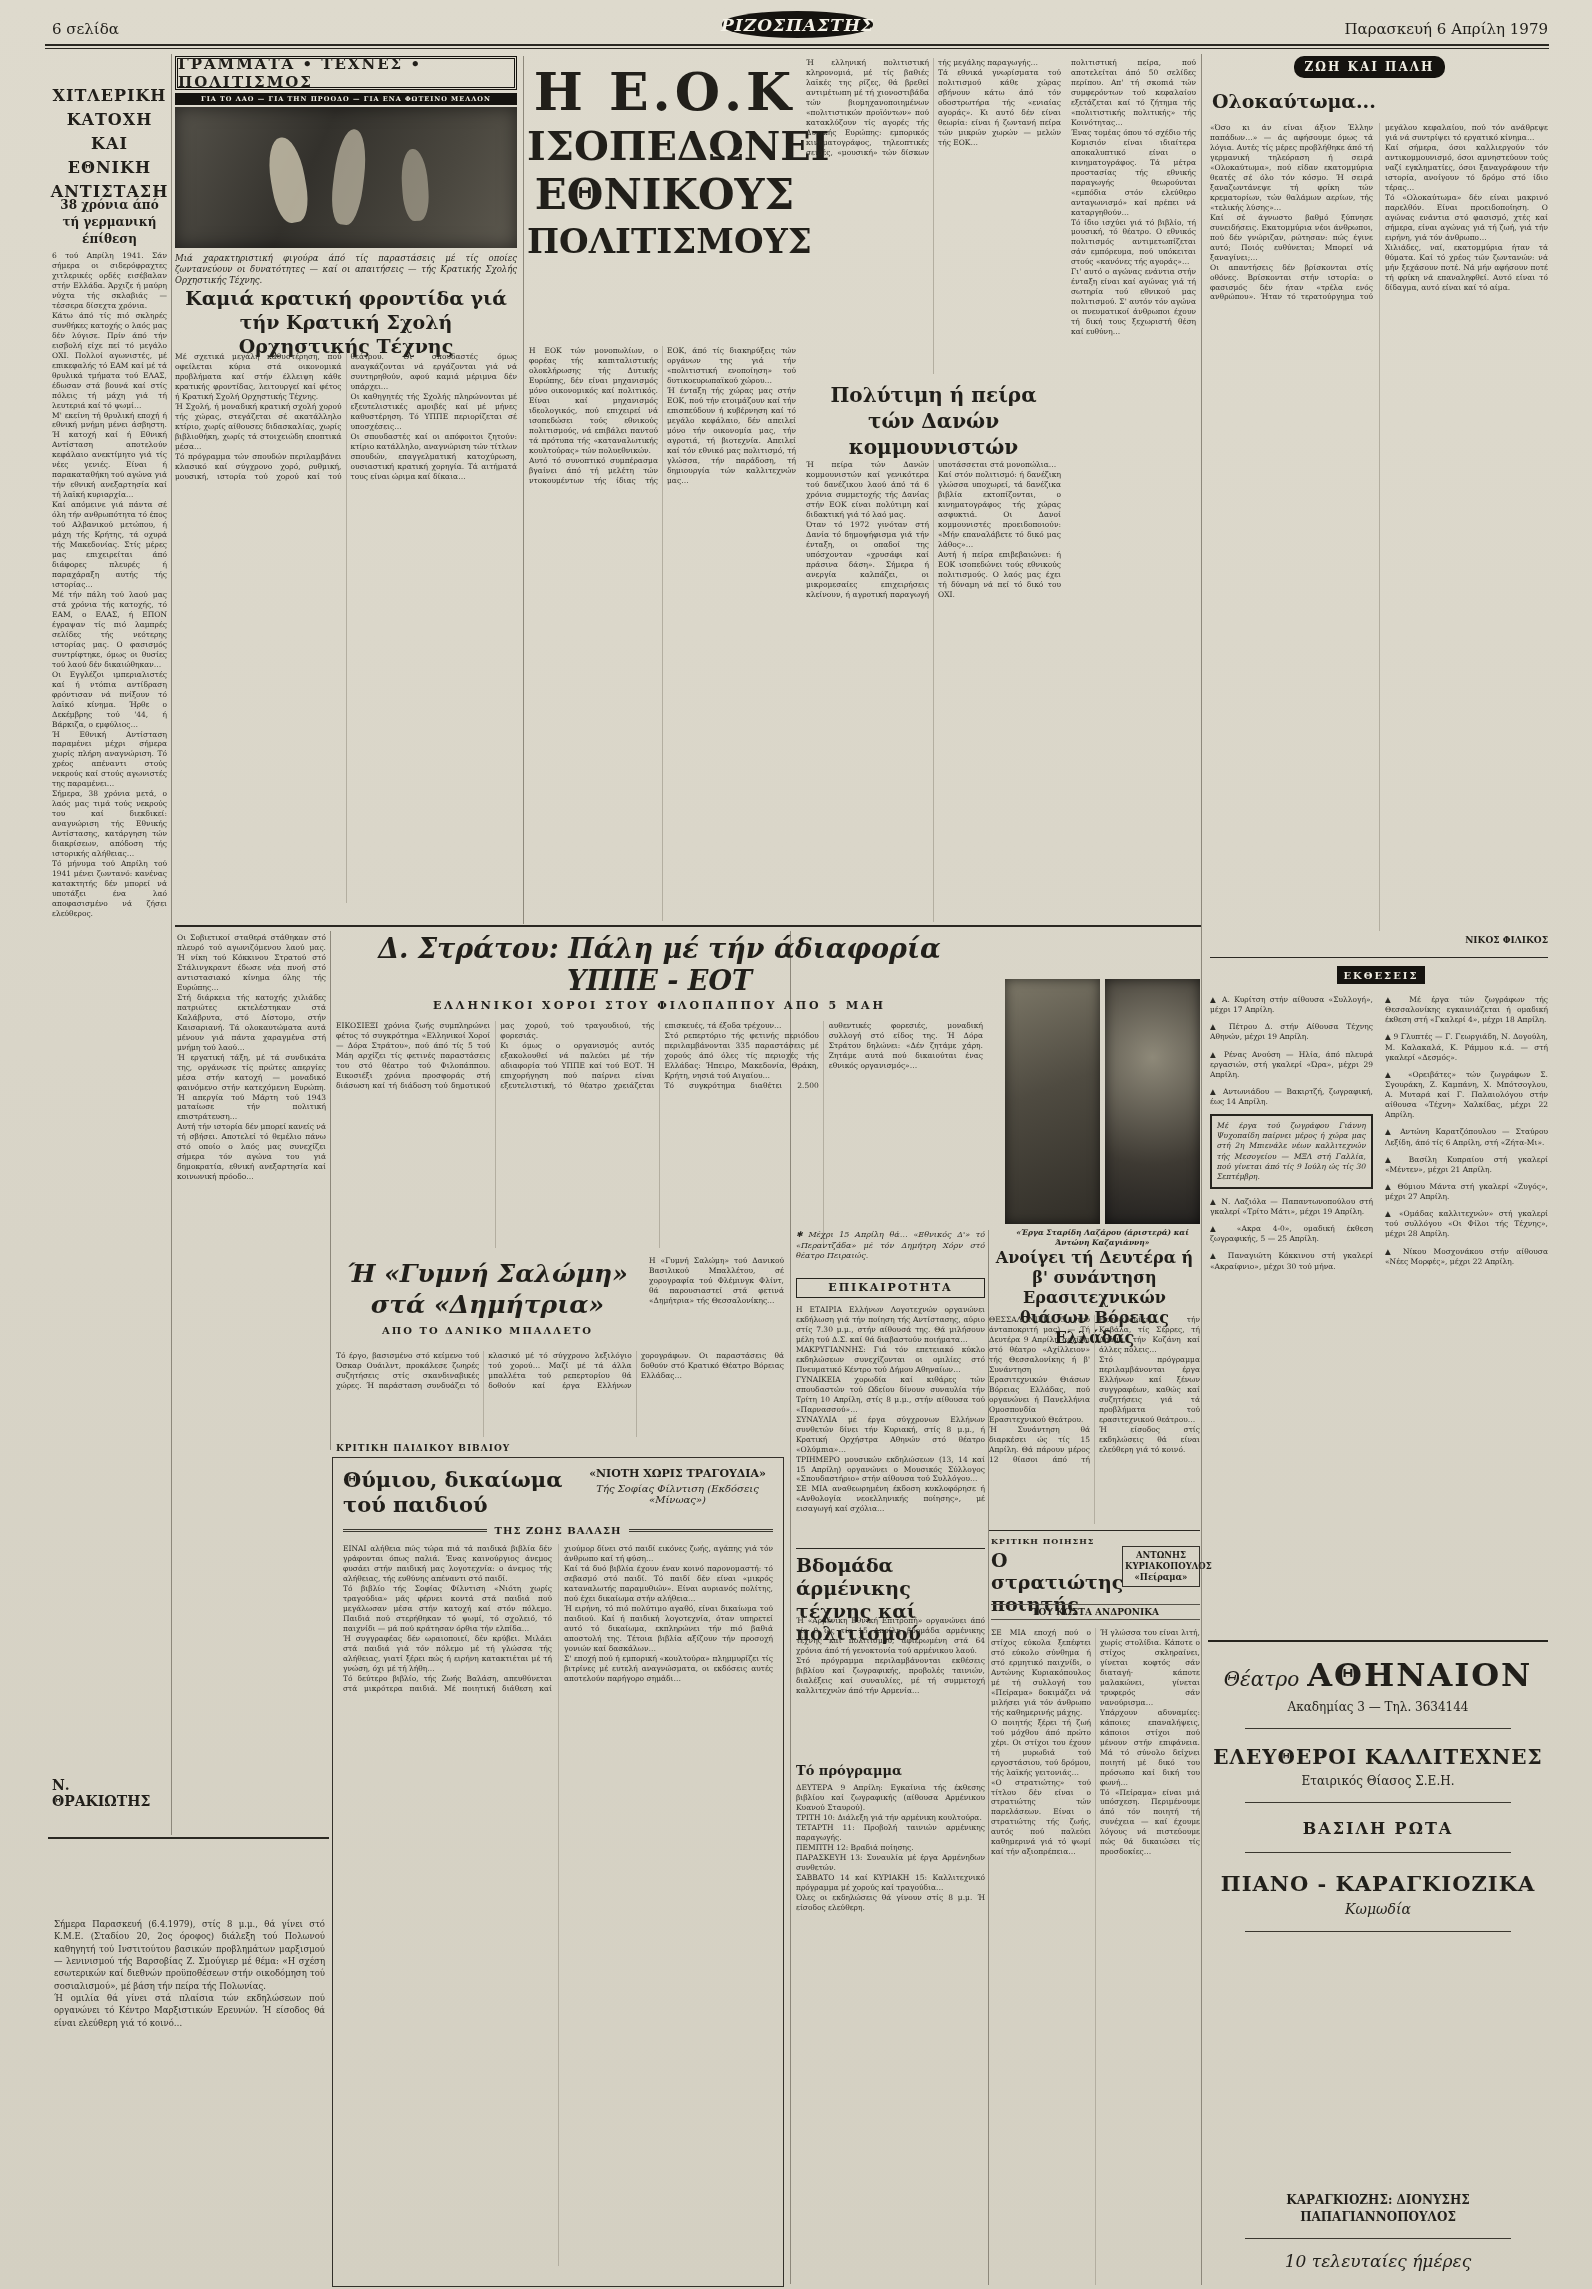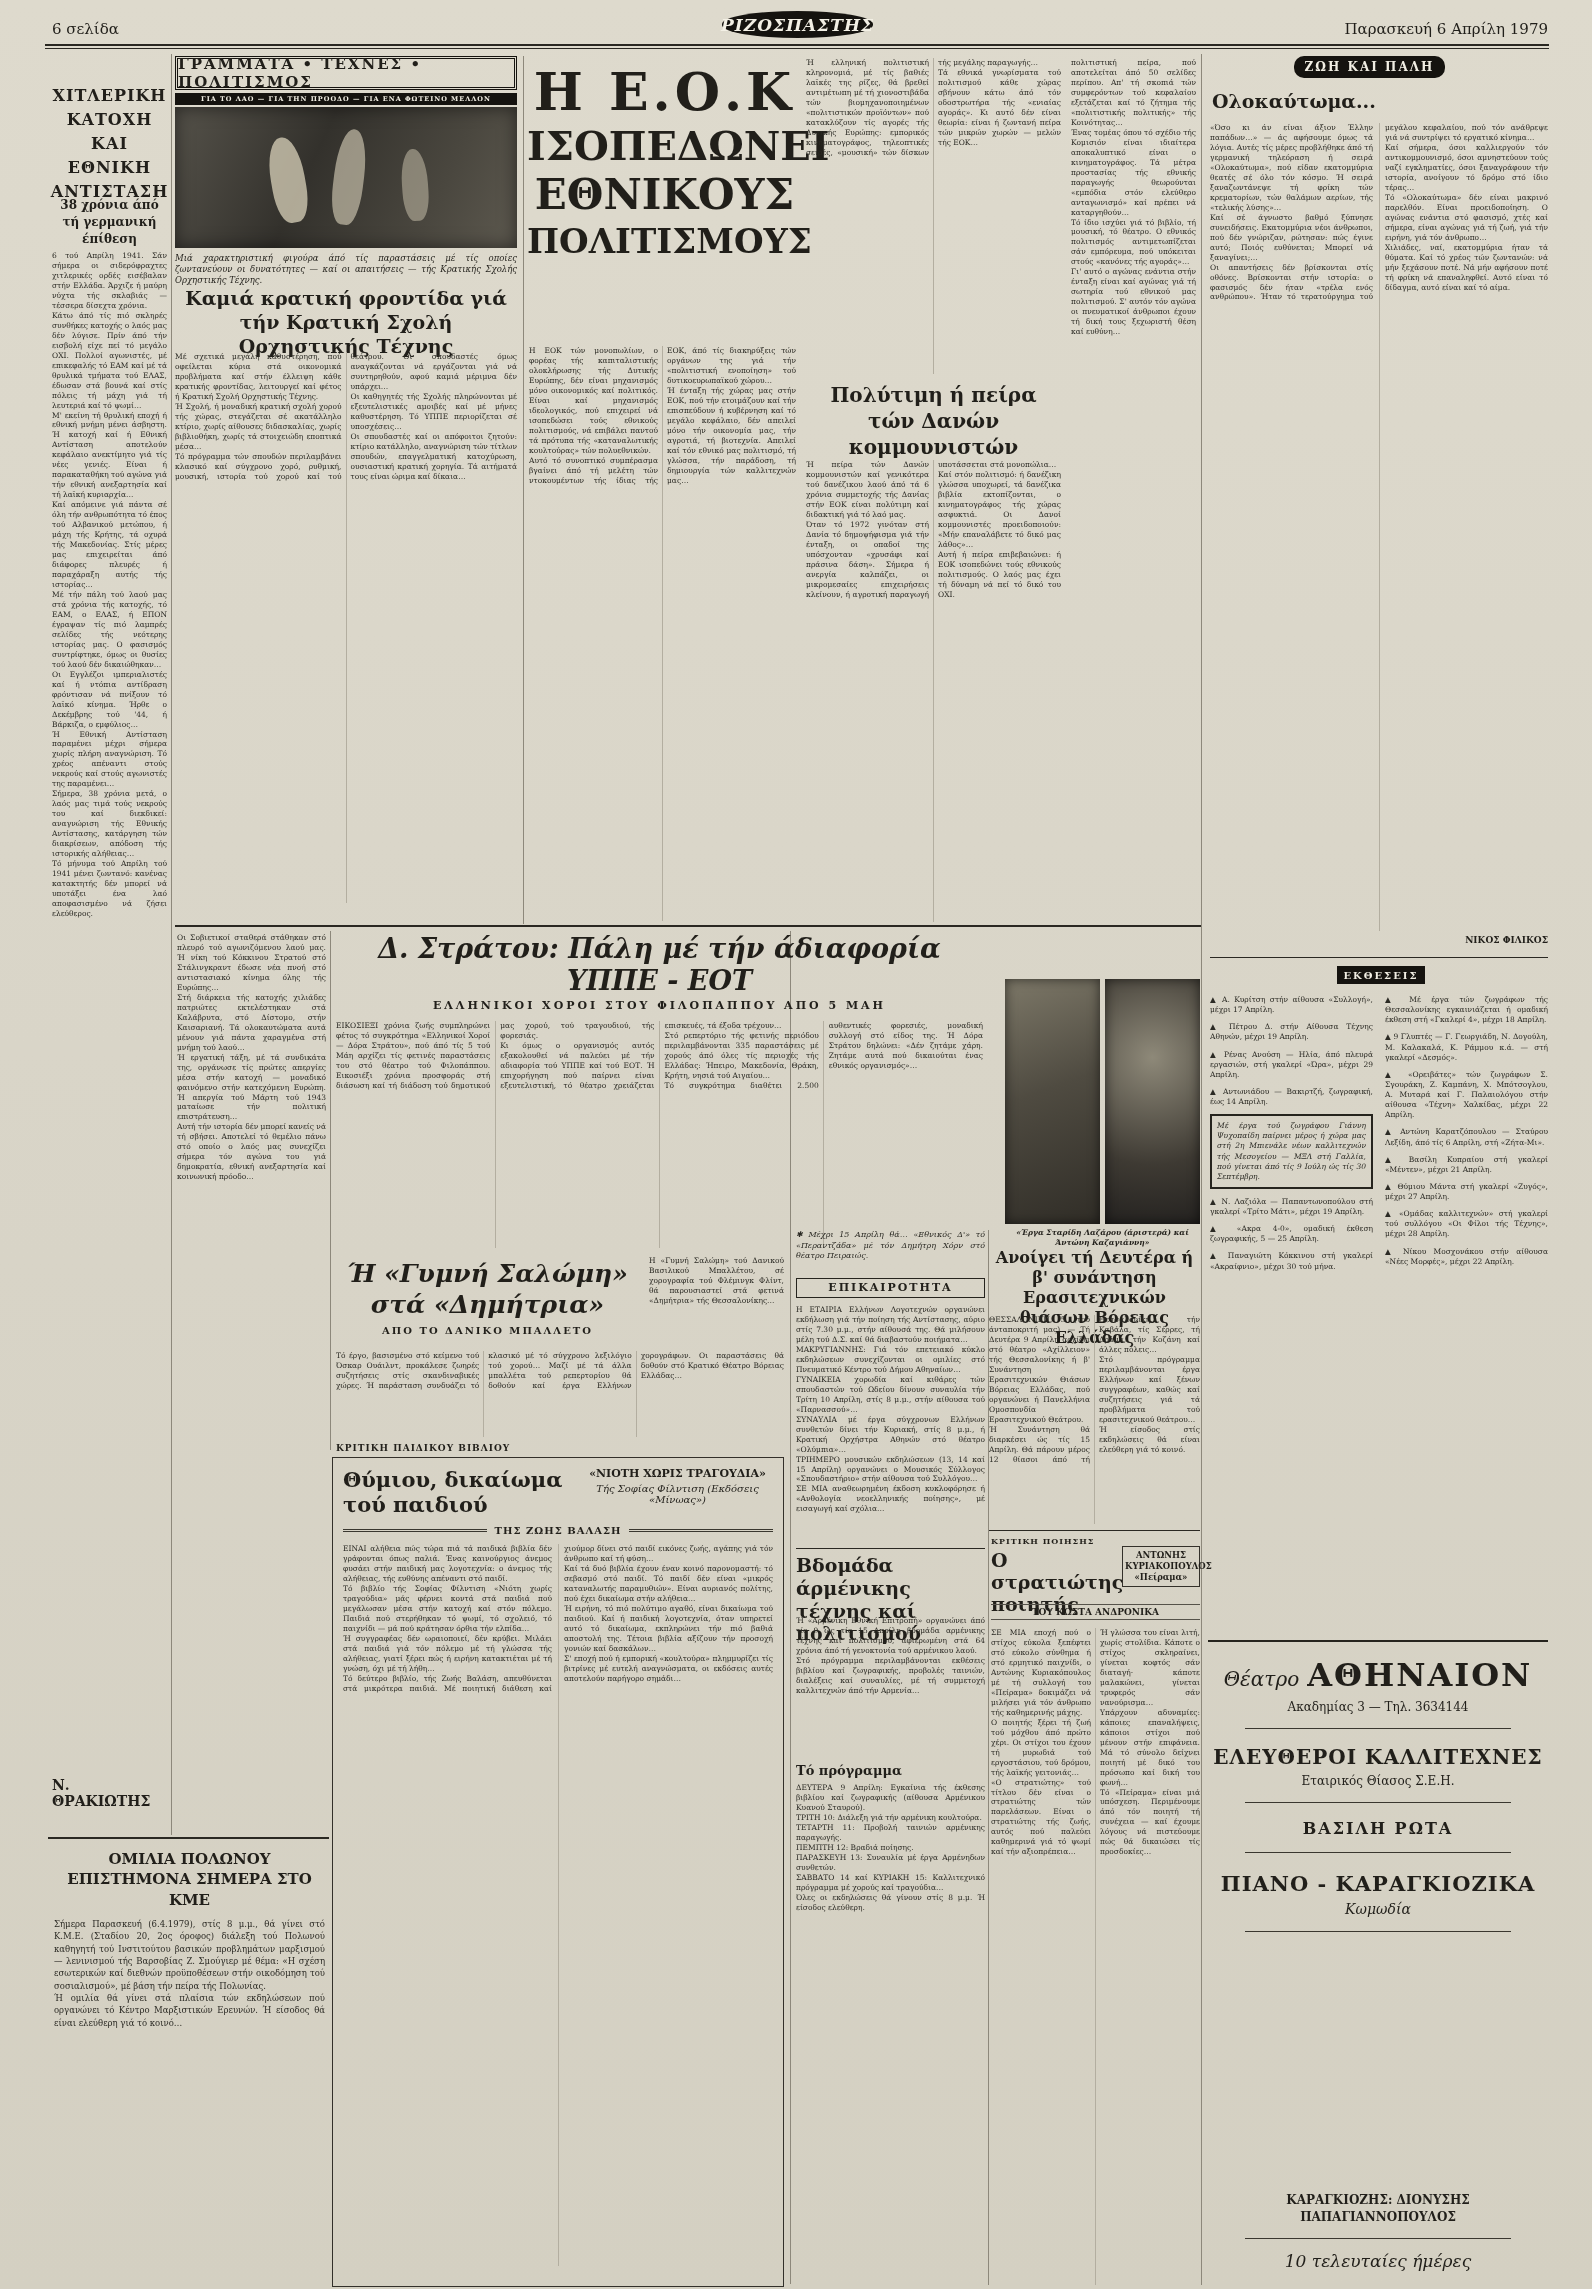--- a/index.html
+++ b/index.html
@@ -224,21 +224,20 @@
 «Πείραμα»</div>
   <div class="abs ctr bold" style="left:991px;top:1604px;width:209px;font-size:9px;border-top:1px solid #55524a;border-bottom:1px solid #55524a;padding:2px 0;">ΤΟΥ ΚΩΣΤΑ ΑΝΔΡΟΝΙΚΑ</div>
   <div class="abs bt c2" style="left:991px;top:1628px;width:209px;height:657px;">ΣΕ ΜΙΑ εποχή πού ο στίχος εύκολα ξεπέφτει στό εύκολο σύνθημα ή στό ερμητικό παιχνίδι, ο Αντώνης Κυριακόπουλος μέ τή συλλογή του «Πείραμα» δοκιμάζει νά μιλήσει γιά τόν άνθρωπο τής καθημερινής μάχης.
 Ο ποιητής ξέρει τή ζωή τού μόχθου άπό πρώτο χέρι. Οι στίχοι του έχουν τή μυρωδιά τού εργοστάσιου, τού δρόμου, τής λαϊκής γειτονιάς…
 «Ο στρατιώτης» τού τίτλου δέν είναι ο στρατιώτης τών παρελάσεων. Είναι ο στρατιώτης τής ζωής, αυτός πού παλεύει καθημερινά γιά τό ψωμί καί τήν αξιοπρέπεια…
 Ή γλώσσα του είναι λιτή, χωρίς στολίδια. Κάποτε ο στίχος σκληραίνει, γίνεται κοφτός σάν διαταγή· κάποτε μαλακώνει, γίνεται τρυφερός σάν νανούρισμα…
 Υπάρχουν αδυναμίες: κάποιες επαναλήψεις, κάποιοι στίχοι πού μένουν στήν επιφάνεια. Μά τό σύνολο δείχνει ποιητή μέ δικό του πρόσωπο καί δική του φωνή…
 Τό «Πείραμα» είναι μιά υπόσχεση. Περιμένουμε άπό τόν ποιητή τή συνέχεια — καί έχουμε λόγους νά πιστεύουμε πώς θά δικαιώσει τίς προσδοκίες…</div>
 
   <div class="abs hr" style="left:48px;top:1837px;width:281px;height:2px;"></div>
-  <div class="abs ctr bold" style="left:50px;top:1849px;width:279px;font-size:15px;line-height:1.35;">ΟΜΙΛΙΑ ΠΟΛΩΝΟΥ ΕΠΙΣΤΗΜΟΝΑ ΣΗΜΕΡΑ ΣΤΟ ΚΜΕ</div>
   <div class="abs bt" style="left:54px;top:1918px;width:271px;height:360px;font-size:8.5px;line-height:1.45;">Σήμερα Παρασκευή (6.4.1979), στίς 8 μ.μ., θά γίνει στό Κ.Μ.Ε. (Σταδίου 20, 2ος όροφος) διάλεξη τού Πολωνού καθηγητή τού Ινστιτούτου βασικών προβλημάτων μαρξισμού — λενινισμού τής Βαρσοβίας Ζ. Σμούγιερ μέ θέμα: «Η σχέση εσωτερικών καί διεθνών προϋποθέσεων στήν οικοδόμηση τού σοσιαλισμού», μέ βάση τήν πείρα τής Πολωνίας.
 Ή ομιλία θά γίνει στά πλαίσια τών εκδηλώσεων πού οργανώνει τό Κέντρο Μαρξιστικών Ερευνών. Ή είσοδος θά είναι ελεύθερη γιά τό κοινό…</div>
 
   <div class="abs" style="left:1208px;top:1640px;width:340px;height:645px;border-top:2px solid #26241e;display:flex;flex-direction:column;align-items:center;">
     <div style="margin-top:14px;display:flex;align-items:baseline;gap:8px;">
       <span class="it" style="font-size:20px;">Θέατρο</span>
       <span class="bold" style="font-size:32px;letter-spacing:2px;">ΑΘΗΝΑΙΟΝ</span>
     </div>
     <div style="margin-top:6px;font-size:12px;">Ακαδημίας 3 — Τηλ. 3634144</div>
     <div class="adline" style="margin-top:14px;"></div>

